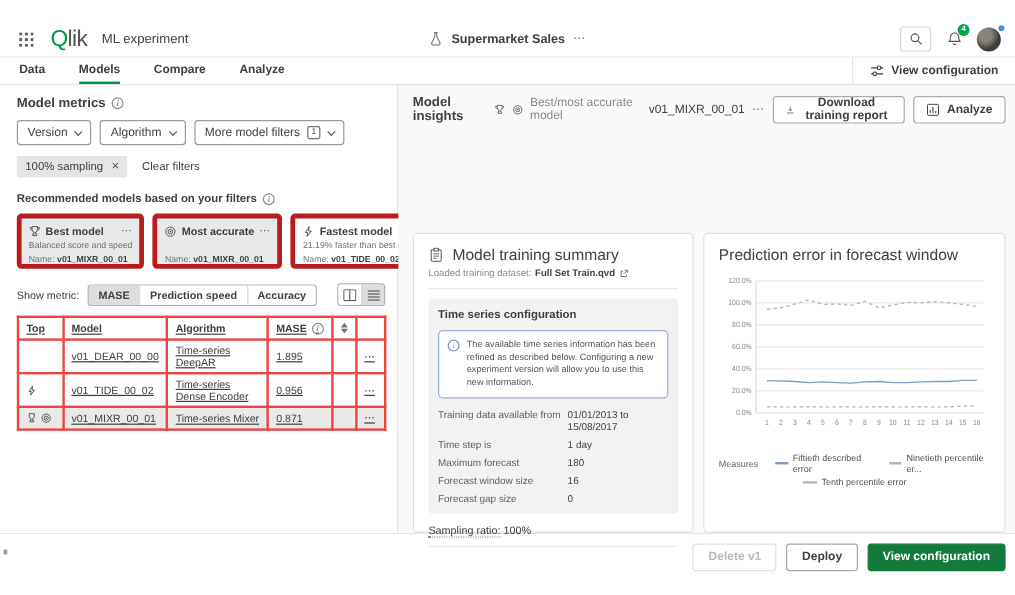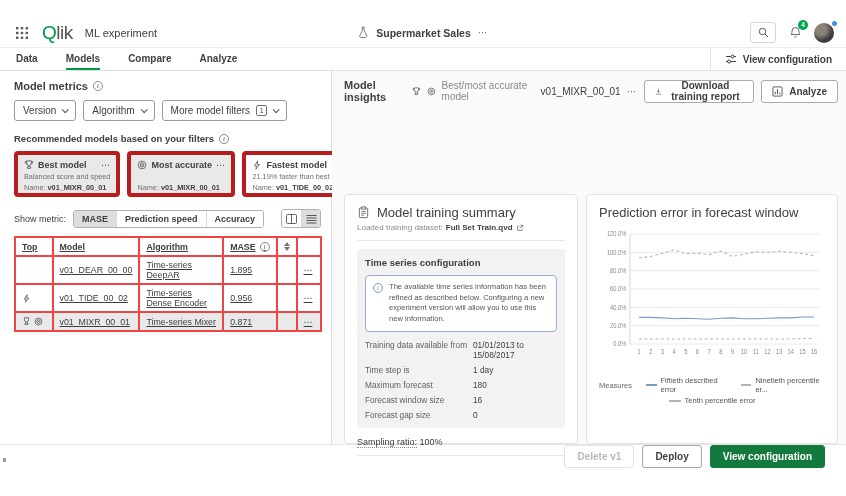--- a/index.html
+++ b/index.html
@@ -113,21 +113,21 @@
   .chart-wrap { margin-top:6px; }
   .xlabel { text-align:center; font-size:7.5px; color:#666; margin-top:1px; }
   .legend { margin-top:6px; display:flex; flex-direction:column; align-items:center; gap:2px; }
   .legend-row { display:flex; align-items:center; gap:14px; }
   .legend-label { font-size:7.5px; color:#666; }
   .legend-item { display:flex; align-items:center; gap:4px; }
   .legend-item .sw { width:12px; height:0; border-top:2px solid #999; }
   .legend-item .txt { font-size:7.5px; color:#555; }
 
   
-  .footer { height:32px; border-top:1px solid #e6e6e6; background:#fff; display:flex; align-items:flex-start; justify-content:flex-end; gap:8px; padding-right:21px; }
+  .footer { height:32px; border-top:1px solid #e6e6e6; background:#fff; display:flex; align-items:flex-end; justify-content:flex-end; gap:8px; padding-right:8px; }
   .btn-footer { height:23px; padding:0 12px; border-radius:3px; font-size:10px; font-weight:bold; display:inline-flex; align-items:center; cursor:pointer; }
   .btn-disabled { background:#fff; border:1px solid #e2e2e2; color:#b9b9b9; cursor:default; }
   .btn-deploy { background:#fff; border:1px solid #a8a8a8; color:#404040; }
   .btn-primary { background:#137a3d; border:1px solid #137a3d; color:#fff; }
 
   .cursor-artifact { position:absolute; left:3px; top:458px; width:3px; height:4px; background:#9a9a9a; }
 
   svg.ic { display:block; }
 </style>
 </head>
@@ -215,20 +215,27 @@
           <span>Algorithm</span>
             <span class="chev"></span>
         </div>
         <div class="drop-btn">
           <span>More model filters</span>
           <span class="badge-1">1</span>
           <span class="chev"></span>
         </div>
       </div>
 
+      <div class="chips-row">
+        <div class="chip">
+          <span>100% sampling</span>
+          <span class="x">×</span>
+        </div>
+        <span class="clear-filters">Clear filters</span>
+      </div>
 
       <div class="rec-heading">
         <span>Recommended models based on your filters</span>
         <span class="info-i">i</span>
       </div>
 
       <div class="rec-cards">
         <div class="rec-card selected">
           <div class="rc-top">
             <svg class="ic" width="10" height="10" viewBox="0 0 12 12">

